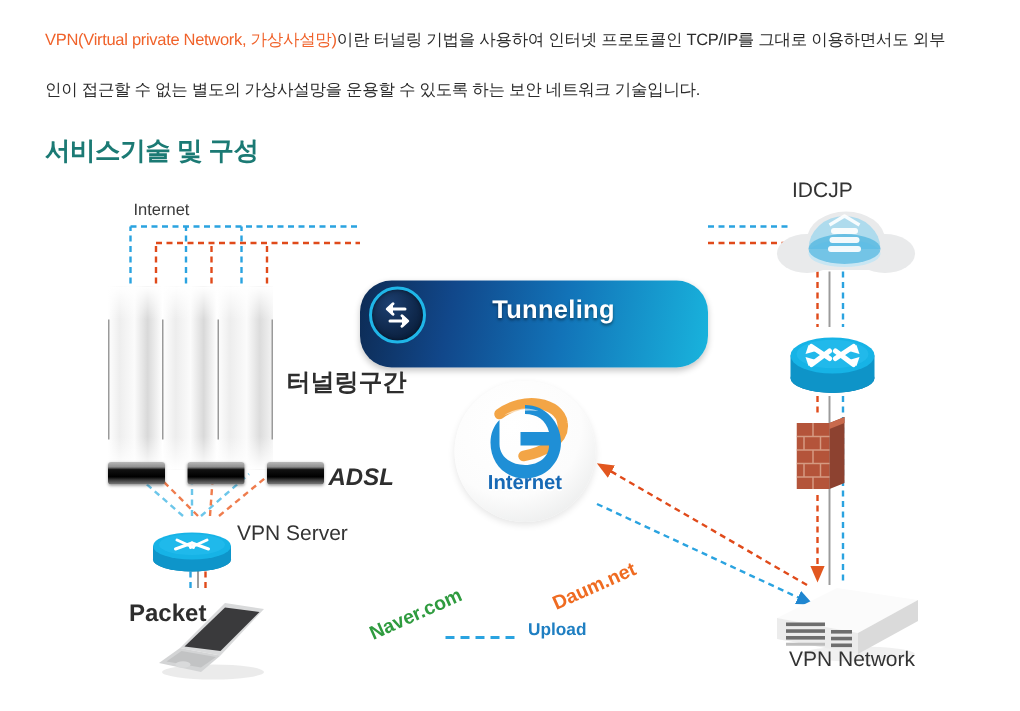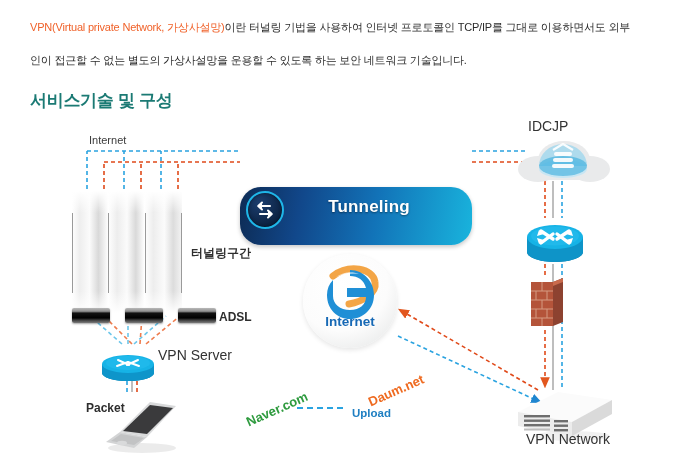--- a/index.html
+++ b/index.html
@@ -60,21 +60,21 @@
 
   .node { position: absolute; }
 
   
   .lbl {
     position: absolute;
     font-size: 11px;
     color: #3b3b3b;
     white-space: nowrap;
   }
-  .lbl.bold { font-weight: bold; font-size: 12px; color: #2e2e2e; }
+  .lbl.bold { font-weight: bold; font-size: 16px; color: #2e2e2e; }
   .lbl.big  { font-weight: normal; font-size: 14px; color: #333333; }
 
   
   #tunnel-pill {
     position: absolute;
     left: 240px;
     top: 25px;
     width: 232px;
     height: 58px;
     border-radius: 21px;
@@ -206,21 +206,21 @@
 
   
   #legend {
     position: absolute;
     left: 297px;
     top: 289px;
     width: 150px;
   }
   #legend .row {
     display: flex;
-    align-items: flex-start;
+    align-items: flex-end;
     height: 19px;
   }
   #legend .dash {
     width: 46px;
     height: 0;
     border-top: 2px dashed #2aa3e0;
     margin-right: 9px;
   }
   #legend .dash.dl { border-top-color: #e04a1a; }
   #legend .txt {
@@ -441,21 +441,21 @@
       </g>
     </svg>
     <div class="cap">Internet</div>
   </div>
 
   <div id="naver-label">Naver.com</div>
   <div id="daum-label">Daum.net</div>
 
   <div class="lbl" style="left:89px;  top:16px;">Internet</div>
   <div class="lbl bold" style="left:191px; top:127px;">터널링구간</div>
-  <div class="lbl bold" style="left:219px; top:192px;">ADSL</div>
+  <div class="lbl bold" style="left:219px; top:192px;font-style:italic;">ADSL</div>
   <div class="lbl big" style="left:158px; top:229px;">VPN Server</div>
   <div class="lbl bold" style="left:66px;  top:283px;margin-left:20px;">Packet</div>
   <div class="lbl big" style="left:528px; top:0px;">IDCJP</div>
   <div class="lbl big" style="left:526px; top:313px;">VPN Network</div>
 
   <div id="legend">
     <div class="row">
       <span class="dash"></span>
       <span class="txt">Upload</span>
     </div>

